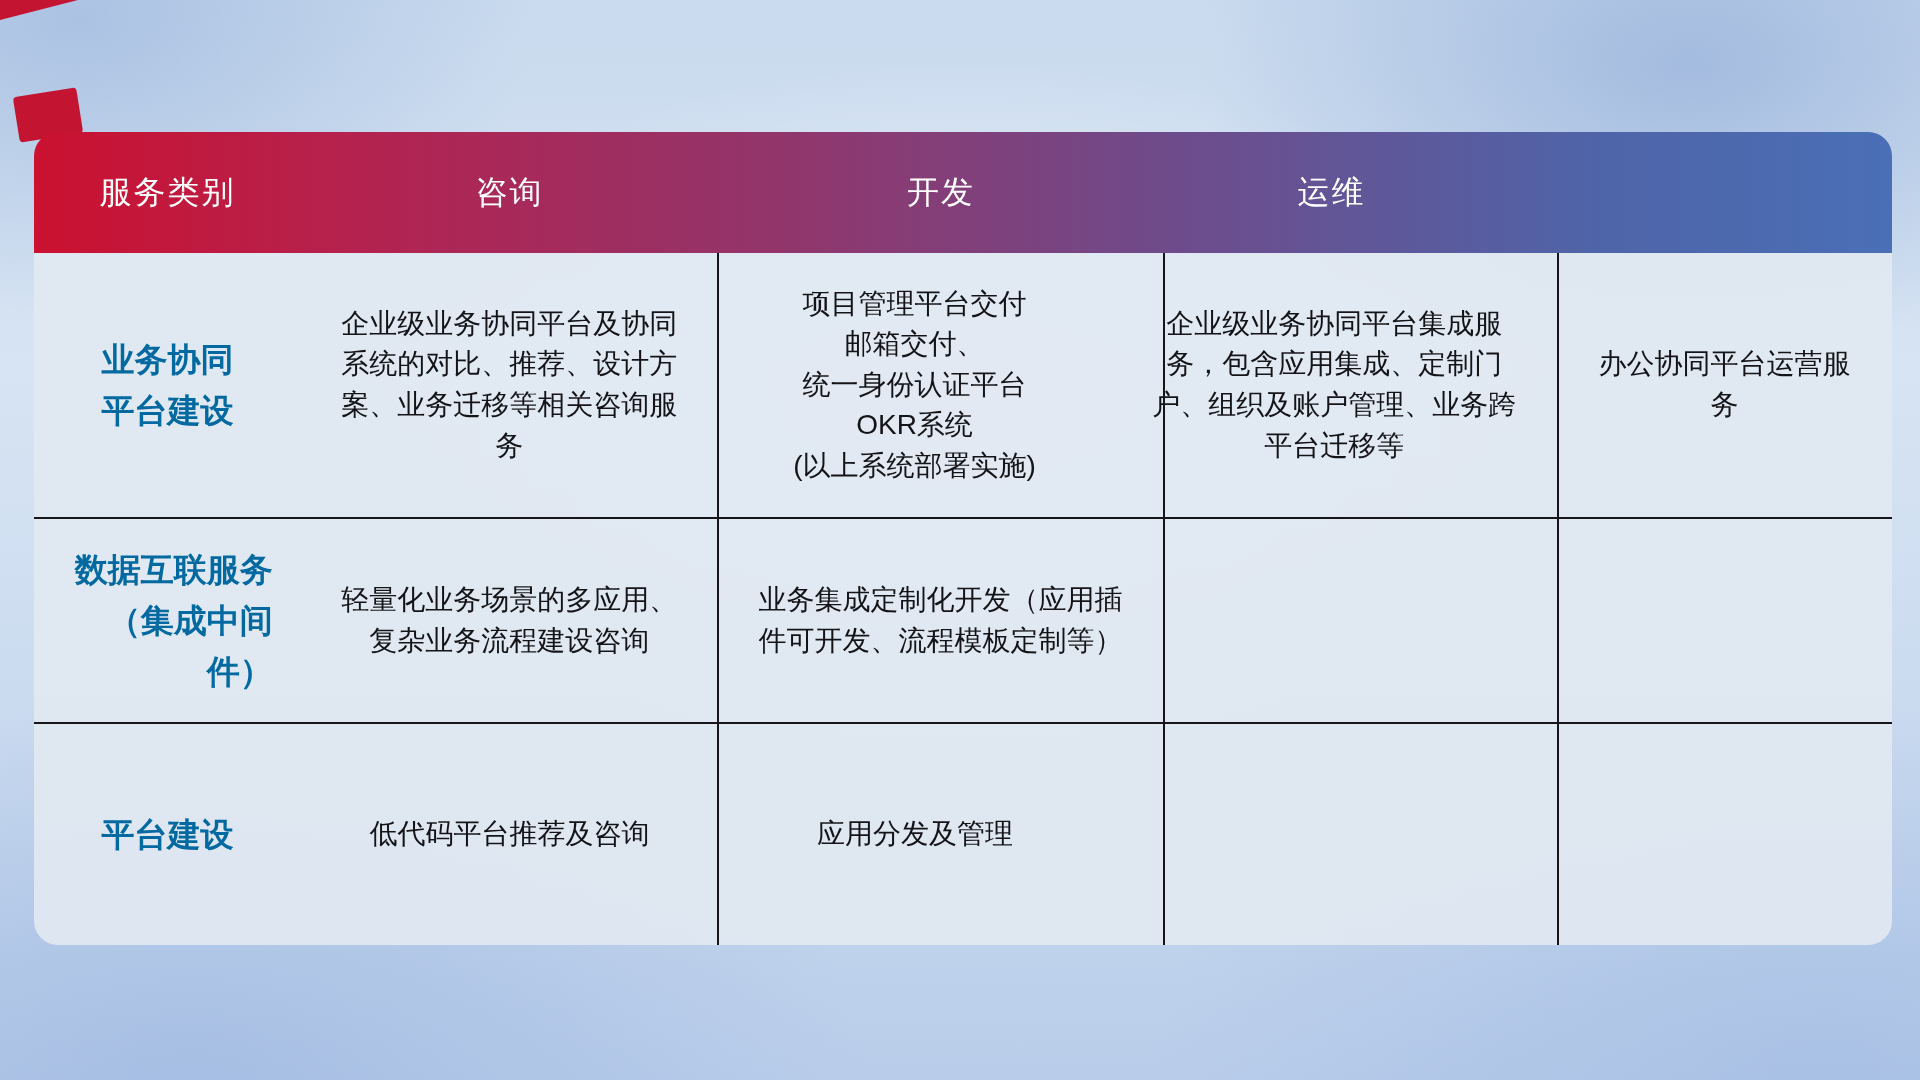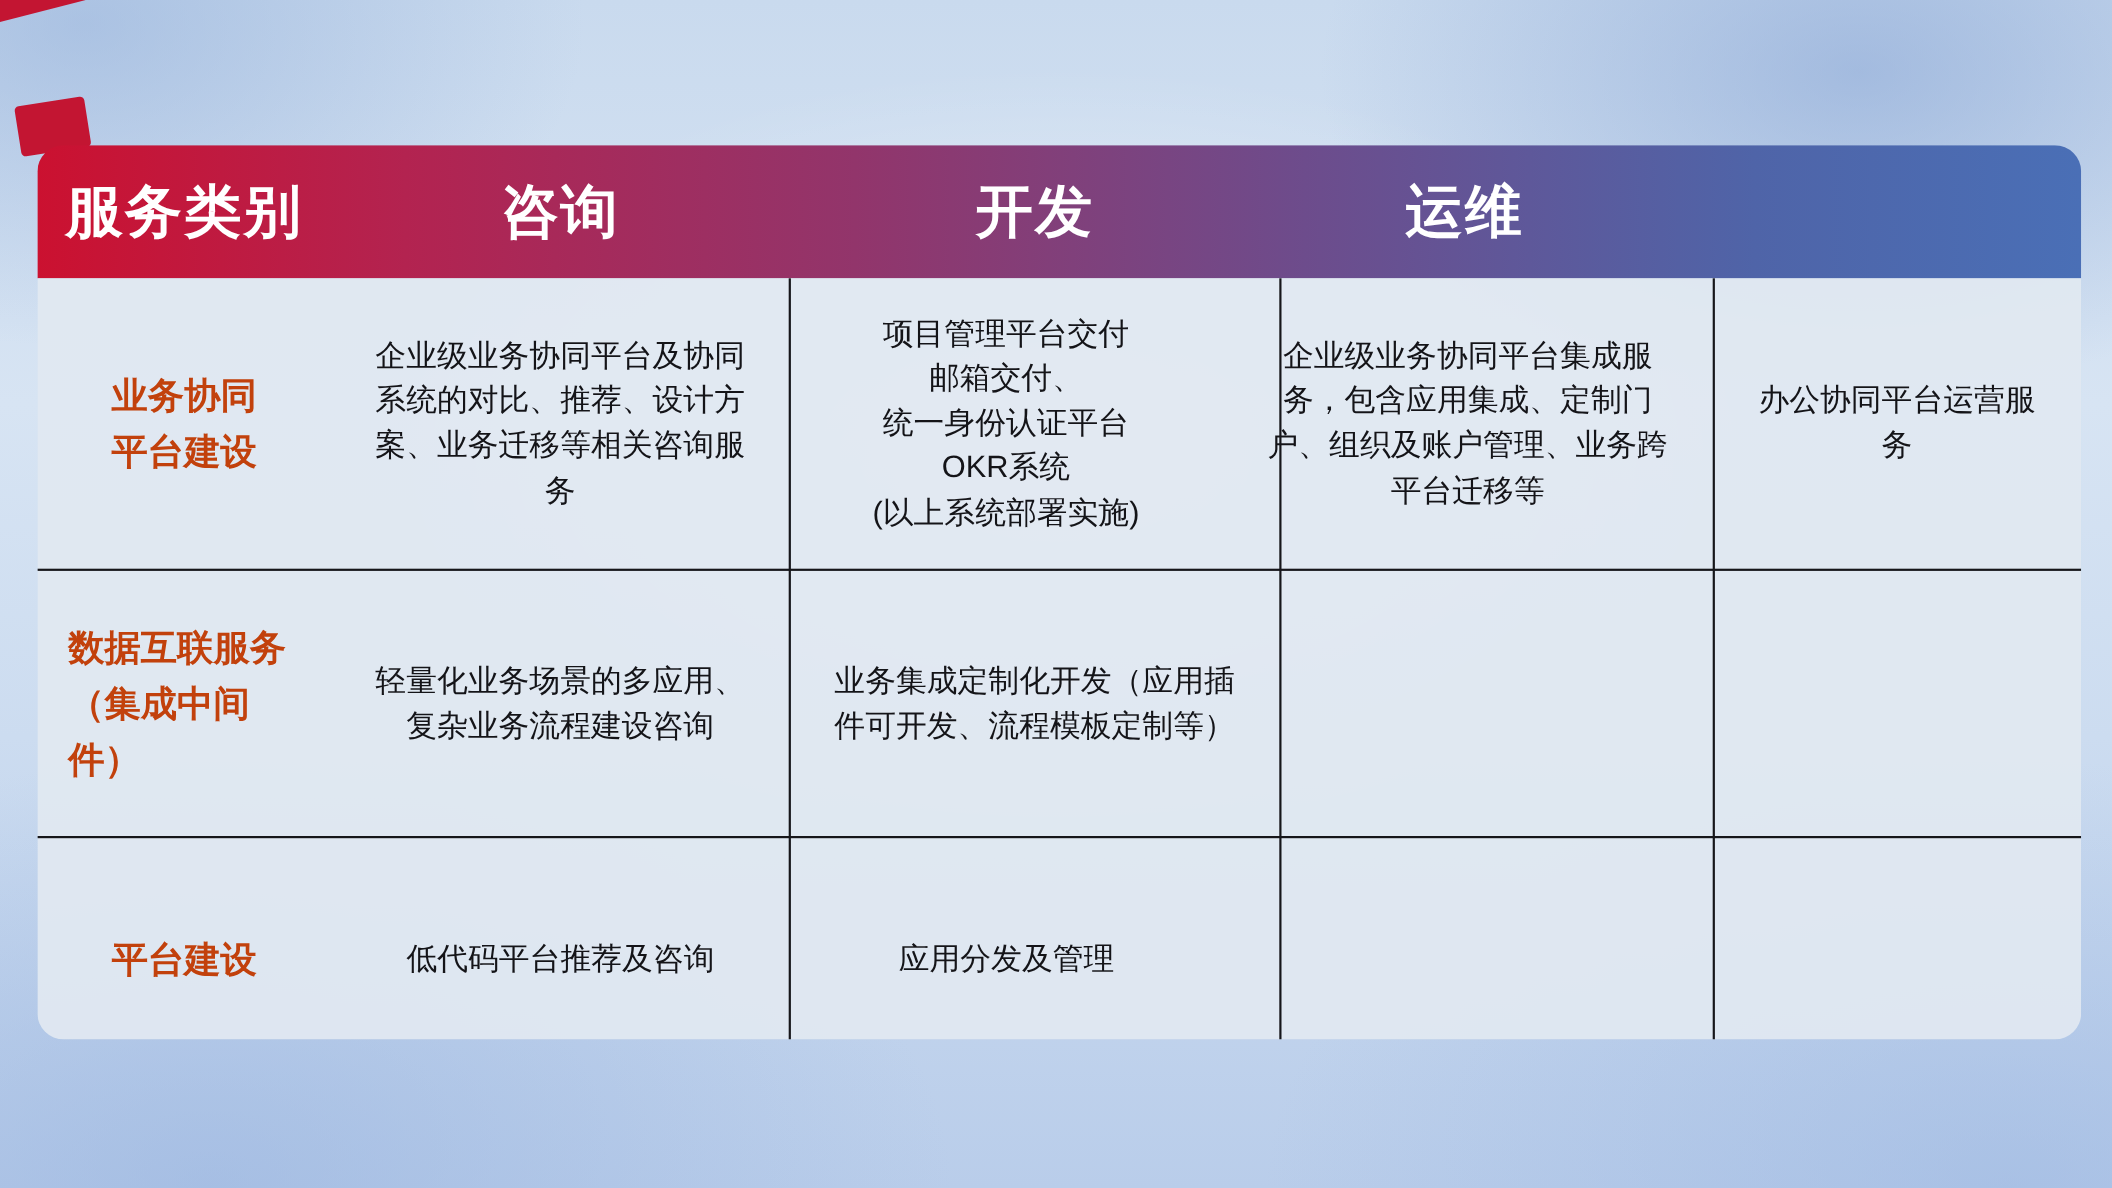--- a/index.html
+++ b/index.html
@@ -43,55 +43,55 @@
     z-index: 3;
   }
   .table-header {
     display: flex;
     height: 121px;
     background: linear-gradient(90deg, #cb1130 0%, #b32350 18%, #92356b 40%, #6d4c8c 62%, #4f64a8 84%, #4a6fb6 100%);
   }
   .header-cell {
     display: flex; align-items: center; justify-content: center;
     color: #ffffff;
-    font-size: 52px; font-weight: bold;
+    font-size: 32px; font-weight: normal;
     letter-spacing: 2px;
   }
   .table-body {
     position: relative;
     height: 692px;
     background: rgba(225,232,241,0.93);
   }
   .vline {
     position: absolute; top: 0; bottom: 0;
     width: 2px; background: #16161a;
     z-index: 5;
   }
   .vline.v1 { left: 683px; }
   .vline.v2 { left: 1129px; }
   .vline.v3 { left: 1523px; }
   .body-row { display: flex; }
   .body-row.r1 { height: 264px; }
-  .body-row.r2 { height: 243px; border-top: 2px solid #16161a; box-sizing: border-box; }
+  .body-row.r2 { height: 205px; border-top: 2px solid #16161a; box-sizing: border-box; }
   .body-row.r3 { height: 223px; border-top: 2px solid #16161a; box-sizing: border-box; }
   .cell {
     display: flex; align-items: center; justify-content: center;
     box-sizing: border-box;
     padding: 8px 28px;
   }
   .c1 { width: 267px; }
   .c2 { width: 417px; }
   .c3 { width: 446px; }
   .c4 { width: 394px; }
   .c5 { width: 335px; }
   .cat-text {
-    color: #c2410c;
+    color: #0369a1;
     font-size: 33px; font-weight: bold;
     line-height: 1.55;
-    text-align: left;
+    text-align: right;
     white-space: pre-line;
   }
   .body-text {
     color: #141418;
     font-size: 28px;
     line-height: 1.45;
     text-align: center;
     white-space: pre-line;
   }
 </style>

